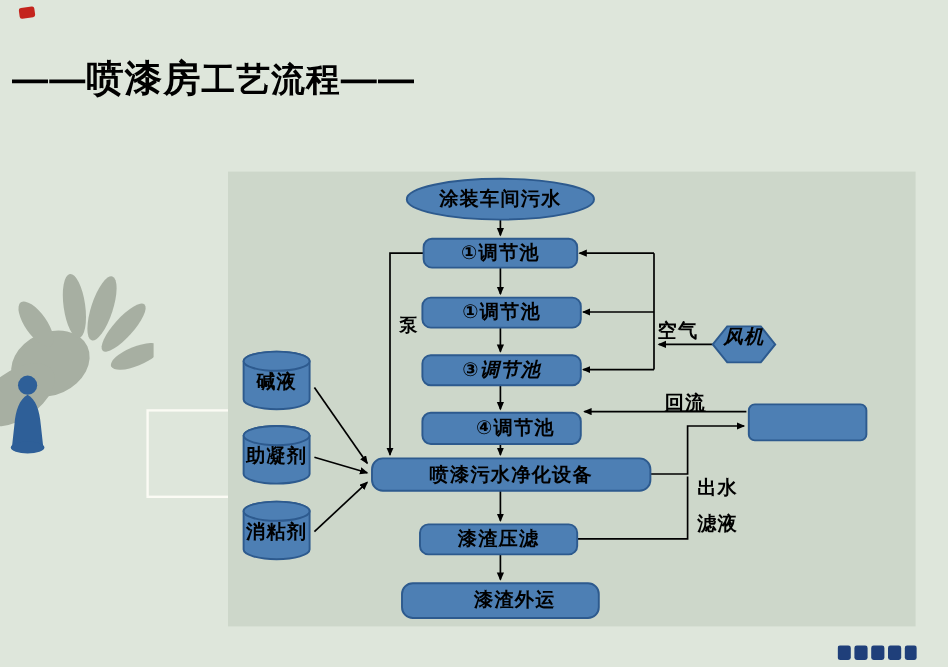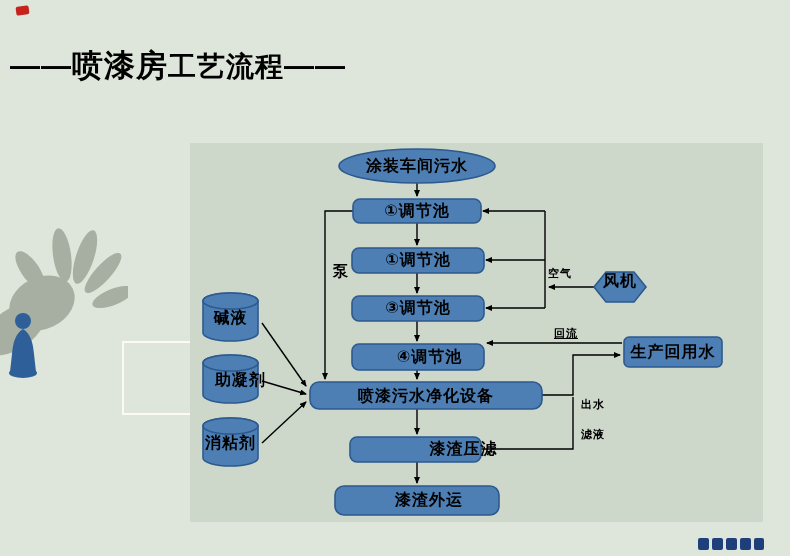--- a/index.html
+++ b/index.html
@@ -30,21 +30,21 @@
     position:absolute;left:190px;top:143px;width:573px;height:379px;
     background:#cdd7ca;
   }
   .panel svg.diagram{position:absolute;left:0;top:0;}
   .node-label{
     position:absolute;display:flex;align-items:center;justify-content:center;
     font-weight:bold;font-size:16px;text-align:center;letter-spacing:1px;
     pointer-events:none;
   }
   .edge-label{
-    position:absolute;font-weight:bold;font-size:11px;letter-spacing:1px;
+    position:absolute;font-weight:bold;font-size:16px;letter-spacing:1px;
     pointer-events:none;white-space:nowrap;
   }
   .watermark{position:absolute;right:26px;bottom:4px;width:66px;height:16px;}
 </style>
 </head>
 <body>
 
 <div class="red-mark"></div>
 
 <div class="slide-title">
@@ -128,29 +128,28 @@
       <path d="M13 220 V252 A27.5 8 0 0 0 68 252 V220 A27.5 8 0 0 0 13 220 Z"></path>
       <ellipse cx="40.5" cy="220" rx="27.5" ry="8"></ellipse>
       <path d="M13 283 V315 A27.5 8 0 0 0 68 315 V283 A27.5 8 0 0 0 13 283 Z"></path>
       <ellipse cx="40.5" cy="283" rx="27.5" ry="8"></ellipse>
     </g>
   </svg>
 
   <div class="node-label" style="left:149px;top:6px;width:156px;height:34px;">涂装车间污水</div>
   <div class="node-label" style="left:163px;top:56px;width:128px;height:24px;">①调节池</div>
   <div class="node-label" style="left:162px;top:105px;width:132px;height:25px;">①调节池</div>
-  <div class="node-label" style="left:162px;top:153px;width:132px;height:25px;">③调节池</div>
+  <div class="node-label" style="left:162px;top:153px;width:132px;height:25px;font-style:italic;">③调节池</div>
   <div class="node-label" style="left:162px;top:201px;width:155px;height:26px;">④调节池</div>
   <div class="node-label" style="left:120px;top:239px;width:232px;height:28px;">喷漆污水净化设备</div>
-  <div class="node-label" style="left:160px;top:294px;width:131px;height:25px;margin-left:48px;">漆渣压滤</div>
+  <div class="node-label" style="left:160px;top:294px;width:131px;height:25px;">漆渣压滤</div>
   <div class="node-label" style="left:145px;top:343px;width:188px;height:29px;">漆渣外运</div>
-  <div class="node-label" style="left:434px;top:194px;width:98px;height:30px;">生产回用水</div>
-  <div class="node-label" style="left:404px;top:131px;width:52px;height:14px;">风机</div>
+  <div class="node-label" style="left:404px;top:131px;width:52px;height:14px;font-style:italic;">风机</div>
   <div class="node-label" style="left:13px;top:156px;width:55px;height:38px;">碱液</div>
-  <div class="node-label" style="left:13px;top:218px;width:55px;height:38px;margin-left:10px;">助凝剂</div>
+  <div class="node-label" style="left:13px;top:218px;width:55px;height:38px;">助凝剂</div>
   <div class="node-label" style="left:13px;top:281px;width:55px;height:38px;">消粘剂</div>
 
   <div class="edge-label" style="left:143px;top:119px;font-size:15px;">泵</div>
   <div class="edge-label" style="left:358px;top:123px;">空气</div>
   <div class="edge-label" style="left:364px;top:183px;text-decoration:underline;">回流</div>
   <div class="edge-label" style="left:391px;top:254px;">出水</div>
   <div class="edge-label" style="left:391px;top:284px;">滤液</div>
 </div>
 
 <div class="watermark">

